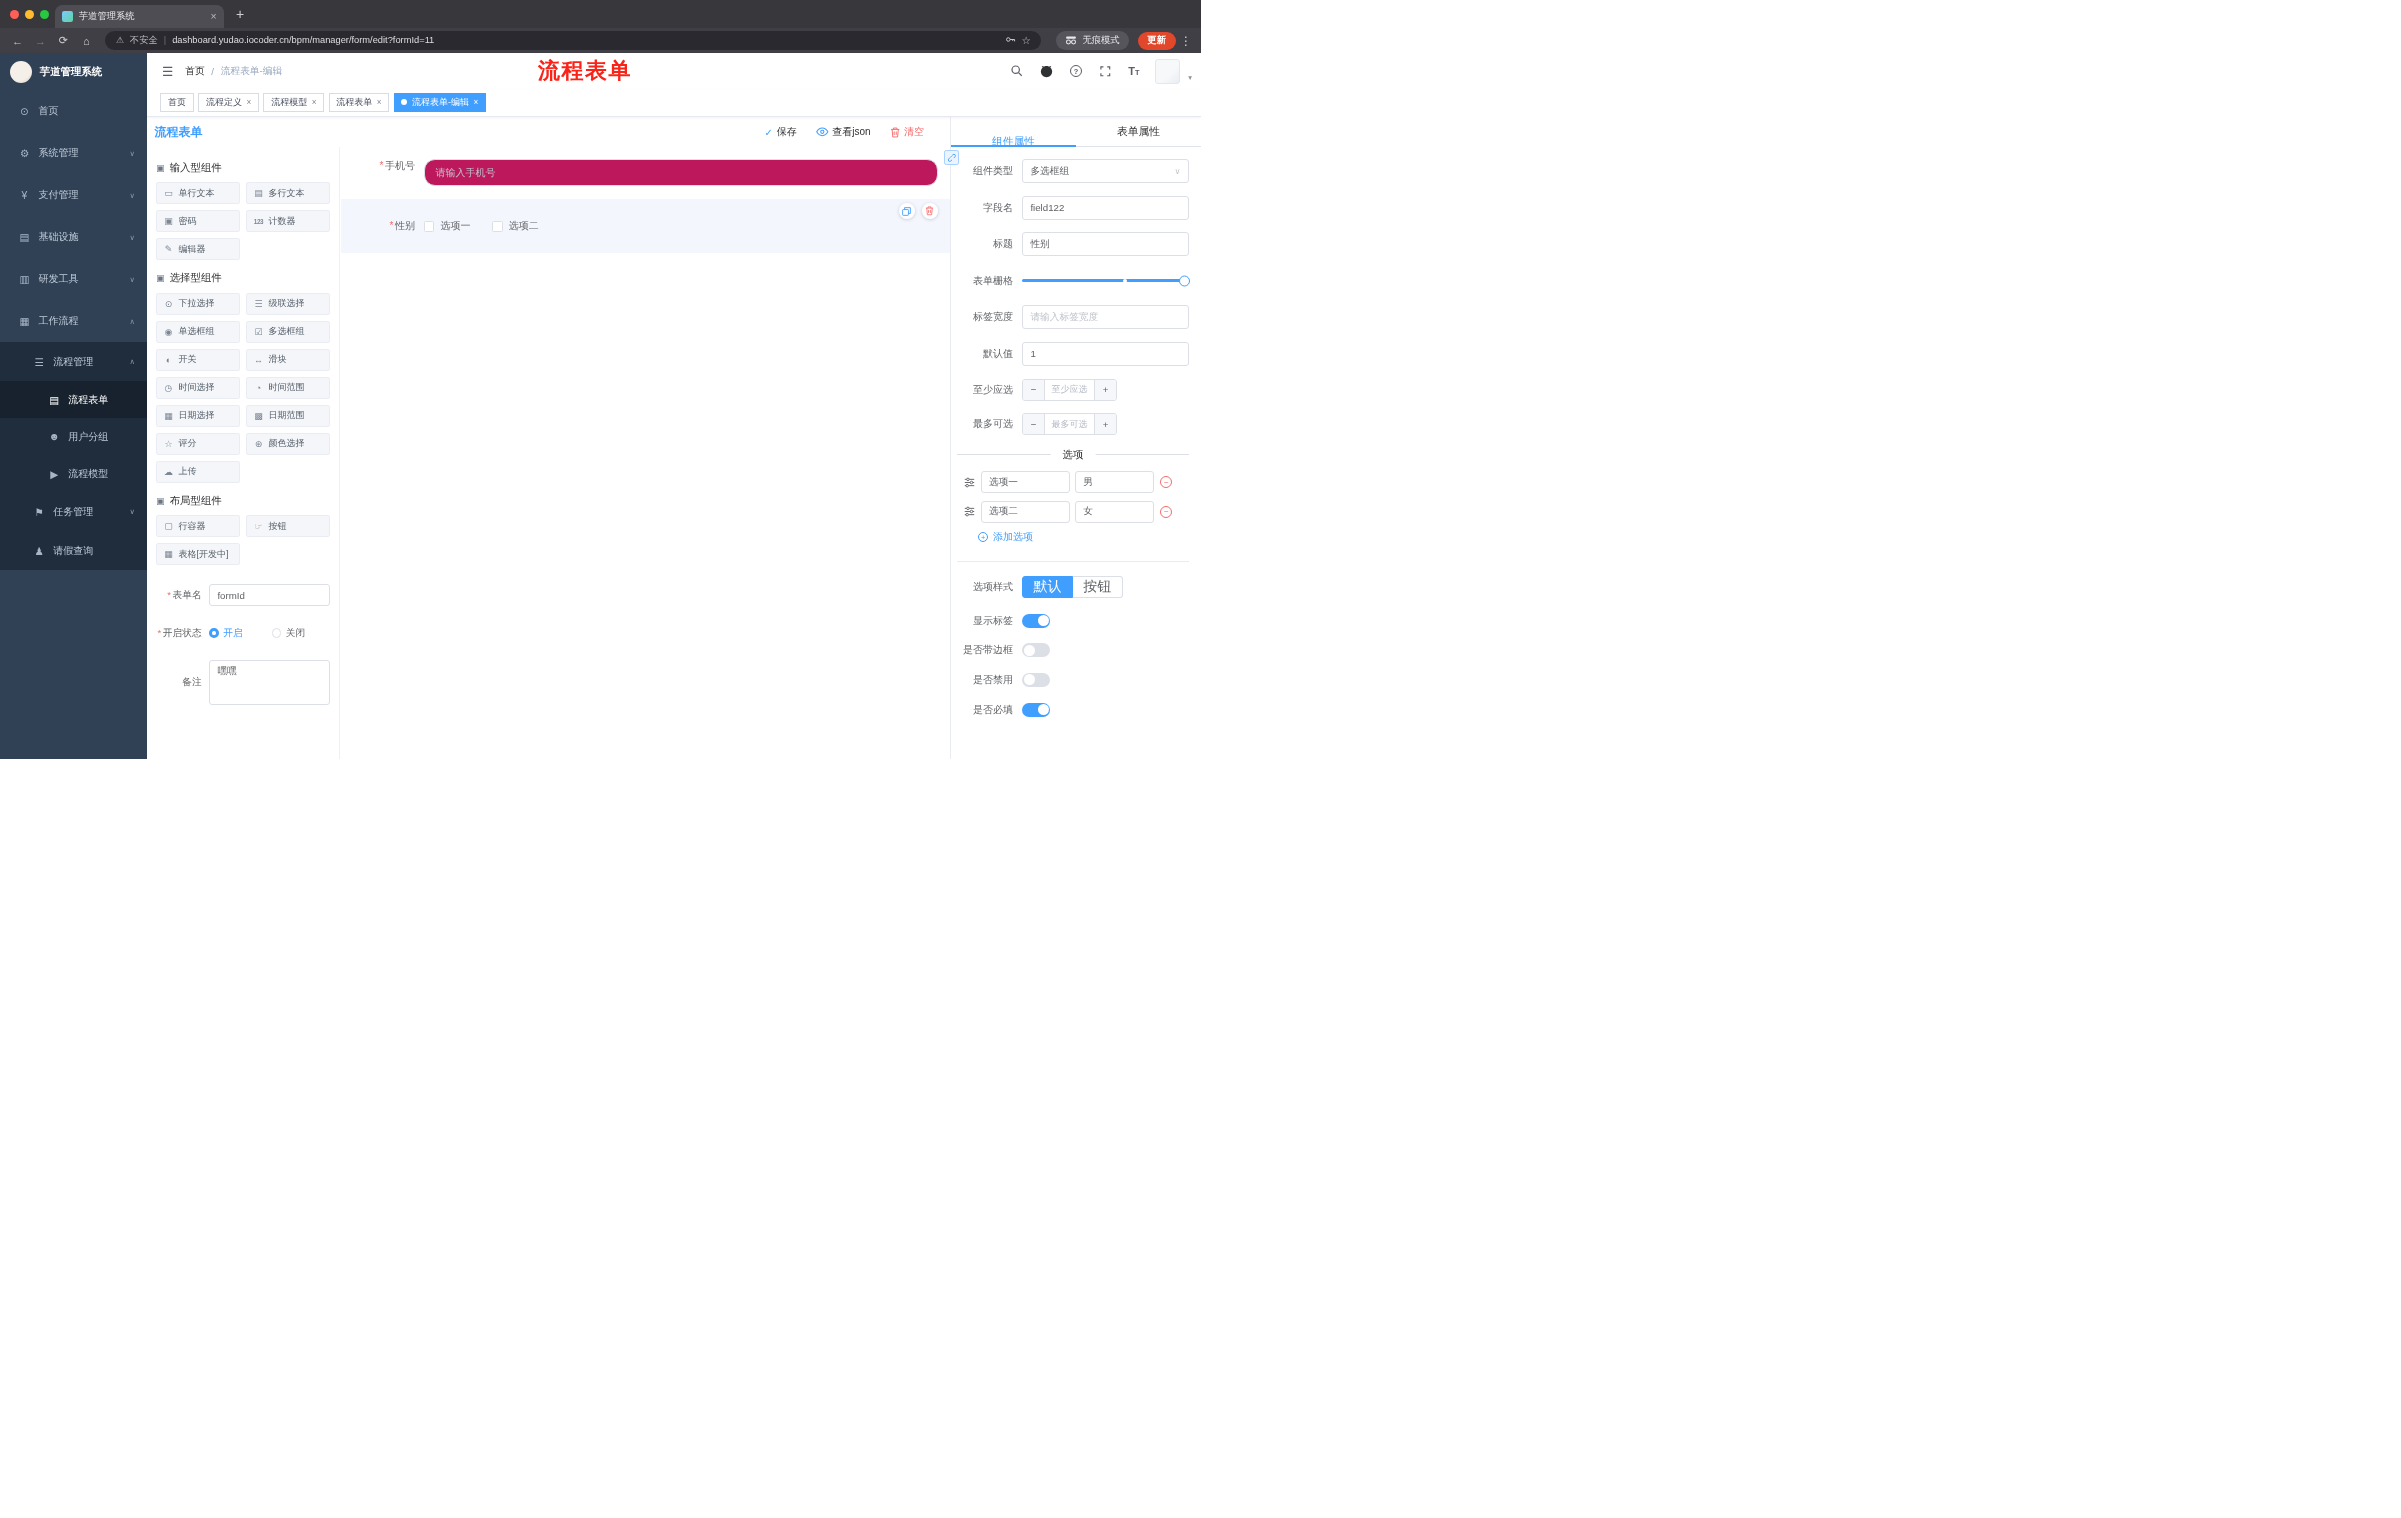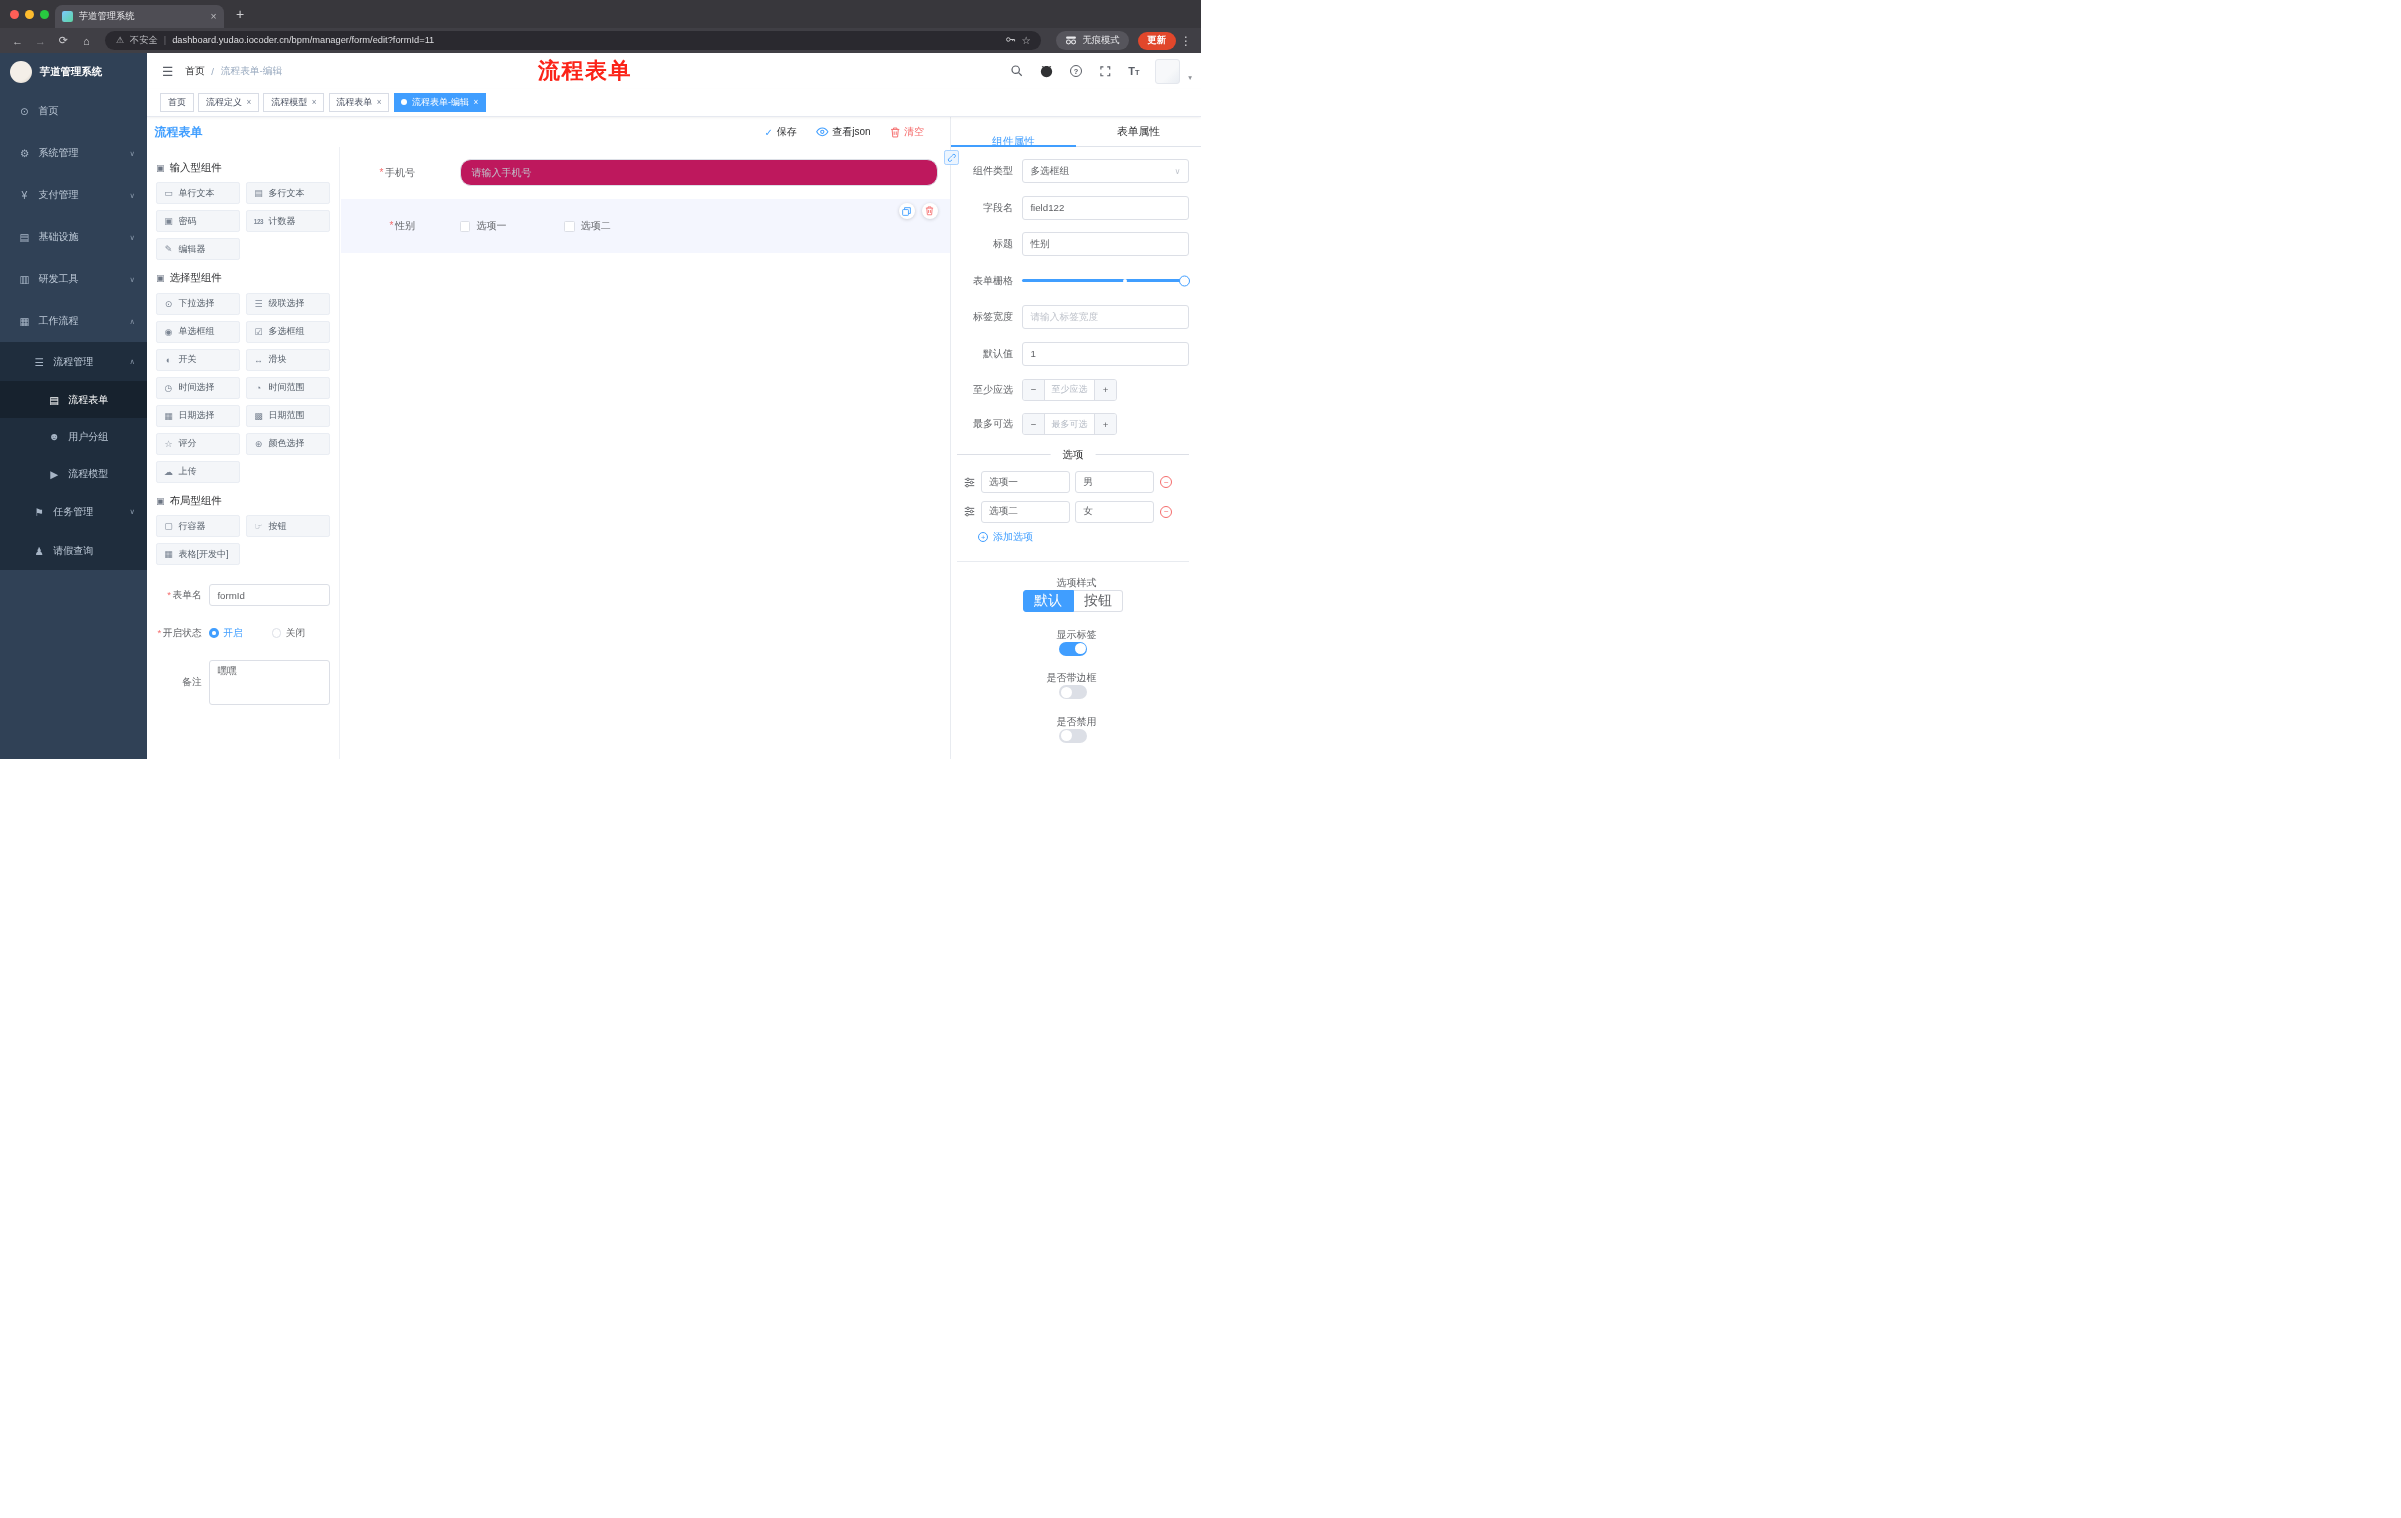--- a/index.html
+++ b/index.html
@@ -113,21 +113,21 @@
   .ftext { height:45px; align-items:flex-start; padding-top:4.5px; }
   .radios { display:flex; gap:29px; align-items:center; height:22px; }
   .radio { width:9.7px; height:9.7px; border-radius:50%; border:0.7px solid #dcdfe6; background:#fff; }
   .radio.on { border:3px solid #409eff; }
   .rlabel { font-size:9.7px; color:#606266; margin-left:4.5px; }
   .rlabel.on { color:#409eff; }
   .ritem { display:flex; align-items:center; cursor:pointer; }
 
   
   .canvas { position:absolute; left:341px; top:147px; right:251px; bottom:0; background:#fff; padding-top:12px; }
-  .cfield { display:flex; align-items:center; margin:0 12px;gap:36px; }
+  .cfield { display:flex; align-items:flex-start; margin:0 12px; }
   .clabel { width:71px; text-align:right; padding-right:9px; font-size:10px; color:#606266; flex-shrink:0; }
   .cinput { flex:1; height:27px; border:0.7px solid #dcdfe6; border-radius:11px; display:flex; align-items:center;
             padding:0 10.4px; color:#c0c4cc; font-size:10px; background:#be185d; }
   .cfield.selected { background:#f4f6fe; margin:13.4px 0 0 0; padding:20px 12px; position:relative; cursor:pointer; }
   .cbx { display:flex; align-items:center; gap:6px; margin-right:22px; color:#606266; font-size:10px; cursor:pointer; }
   .cbox { width:10.4px; height:10.4px; border:0.7px solid #dcdfe6; border-radius:1.5px; background:#fff; }
   .acts { position:absolute; top:3.7px; right:12px; display:flex; gap:6.7px; }
   .act { width:16.3px; height:16.3px; border-radius:50%; background:#fff; box-shadow:0 0.7px 3.7px rgba(0,0,0,.18);
          display:flex; align-items:center; justify-content:center; cursor:pointer; }
 
@@ -172,21 +172,21 @@
   .addopt { color:#409eff; font-size:10px; display:flex; align-items:center; gap:4.5px; padding-left:21px;
             margin-top:4.5px; cursor:pointer; }
   .addicon { width:10.4px; height:10.4px; border-radius:50%; border:0.9px solid #409eff; display:flex;
              align-items:center; justify-content:center; font-size:7.4px; }
   .pline { height:0.7px; background:#e8ebf0; margin:16.3px 0 15px; }
   .seg { display:flex; }
   .segbtn { height:22px; padding:0 10.4px; display:flex; align-items:center; font-size:14px;
             border:0.7px solid #dcdfe6; color:#606266; background:#fff; cursor:pointer; }
   .segbtn.on { background:#409eff; border-color:#409eff; color:#fff; border-radius:3px 0 0 3px; }
   .segbtn.off { border-left:none; border-radius:0 3px 3px 0; }
-  .trow { margin-bottom:15.6px;flex-direction:column; }
+  .trow { margin-bottom:15.6px; }
   .switch { width:28px; height:14px; border-radius:7.4px; background:#dcdfe6; position:relative; cursor:pointer; }
   .switch.on { background:#409eff; }
   .switch::after { content:""; position:absolute; top:1.5px; left:1.5px; width:11px; height:11px; border-radius:50%; background:#fff; }
   .switch.on::after { left:auto; right:1.5px; }
 </style>
 </head>
 <body>
 
 <div class="tabstrip">
   <div class="lights">

